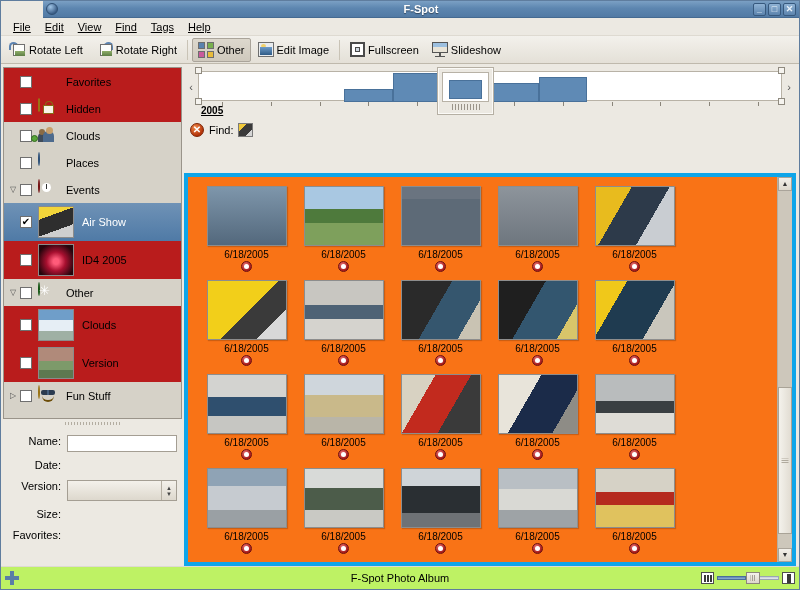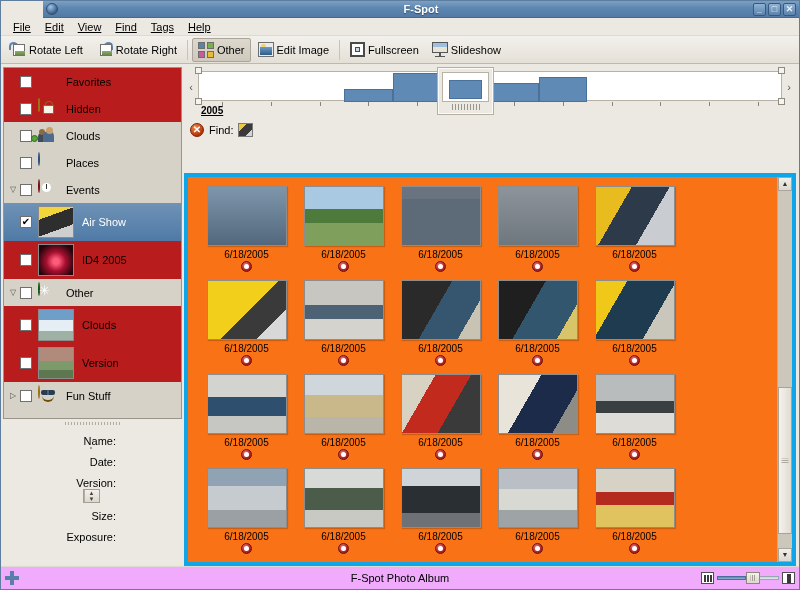--- a/index.html
+++ b/index.html
@@ -155,21 +155,21 @@
 
   
   .th-air  { background:linear-gradient(160deg,#f2d53a 0 30%,#2e2e2e 30% 70%,#cfcfcf 70%); }
   .th-fire { background:radial-gradient(circle at 50% 55%, #ff5b7a 0 12%, #a81030 40%, #24050c 80%); }
   .th-cloud{ background:linear-gradient(to bottom,#6f9ec9 0 35%,#e6eef5 35% 70%,#9fb0a4 70%); }
   .th-city { background:linear-gradient(to bottom,#b08a7a 0 45%,#7d9a6a 45% 75%,#5d7850 75%); }
   .th-find { background:linear-gradient(135deg,#f0c93a 0 28%,#3a3a3a 28% 72%,#d5d5d5 72%); }
 
   
   .meta { padding:8px 5px 0 2px; font-size:11px; }
-  .meta-row { display:flex; align-items:center; margin-bottom:7px;flex-direction:column; }
+  .meta-row { display:flex; align-items:flex-start; margin-bottom:7px; }
   .meta-lbl { width:62px; text-align:right; padding-right:6px; font-size:11px; }
   .meta-in { flex:1; height:17px; border:1px solid #a49e93; background:#fff; }
   .meta-sel { flex:1; height:21px; border:1px solid #a49e93;
     background:linear-gradient(to bottom,#f4f1eb,#ddd8cd); display:flex; }
   .meta-sel .sp { margin-left:auto; width:15px; border-left:1px solid #b5afa3;
     display:flex; flex-direction:column; align-items:center; justify-content:center;
     font-size:6px; line-height:6px; color:#444; }
   .meta-row.noinput { margin-bottom:9px; }
 
   
@@ -231,21 +231,21 @@
     border:1px solid #aaa49a; font-size:7px; text-align:center; line-height:12px; color:#333; }
   .vs-track { flex:1; position:relative; background:#cdc7bb; }
   .vs-thumb { position:absolute; left:0; right:0; top:55%; bottom:4%;
     background:linear-gradient(to right,#f4f2ec,#e1dcd2); border:1px solid #a9a397; }
   .vs-thumb:after{ content:""; position:absolute; left:50%; top:50%;
     transform:translate(-50%,-50%); width:7px; height:5px;
     background:repeating-linear-gradient(to bottom,#b0aa9e 0 1px,transparent 1px 2px); }
 
   
   .statusbar { height:23px; flex:0 0 23px; display:flex; align-items:center;
-    background:#f0abfc; border-top:1px solid #dedad1; position:relative; padding:0 4px; }
+    background:#bef264; border-top:1px solid #dedad1; position:relative; padding:0 4px; }
   .sb-add { width:14px; height:14px; position:relative; }
   .sb-add:before,.sb-add:after{ content:""; position:absolute; background:#5a7fa6; }
   .sb-add:before{ left:5px; top:0; width:4px; height:14px; }
   .sb-add:after{ left:0; top:5px; width:14px; height:4px; }
   .sb-text { position:absolute; left:0; right:0; text-align:center; font-size:11px; }
   .sb-zoom { margin-left:auto; display:flex; align-items:center; gap:3px; z-index:2; }
   .zi { width:13px; height:12px; border:1px solid #4e4e4e; background:#fff;
     display:flex; align-items:center; justify-content:center; gap:1px; }
   .zi b { display:block; width:2px; height:7px; background:#3a3a3a; }
   .zi.one b { width:4px; height:9px; }
@@ -430,21 +430,21 @@
           <span class="meta-lbl">Version:</span>
           <span class="meta-sel">
             <span class="sp">▲<br>▼</span>
           </span>
         </div>
         <div class="meta-row noinput">
           <span class="meta-lbl">Size:</span>
           <span></span>
         </div>
         <div class="meta-row noinput">
-          <span class="meta-lbl">Exposure:</span>
+          <span class="meta-lbl">Favorites:</span>
           <span></span>
         </div>
       </div>
     </div>
 
     <div class="main">
 
       <div class="timeline">
         <span class="tl-arrow">‹</span>
         <div class="tl-box">

